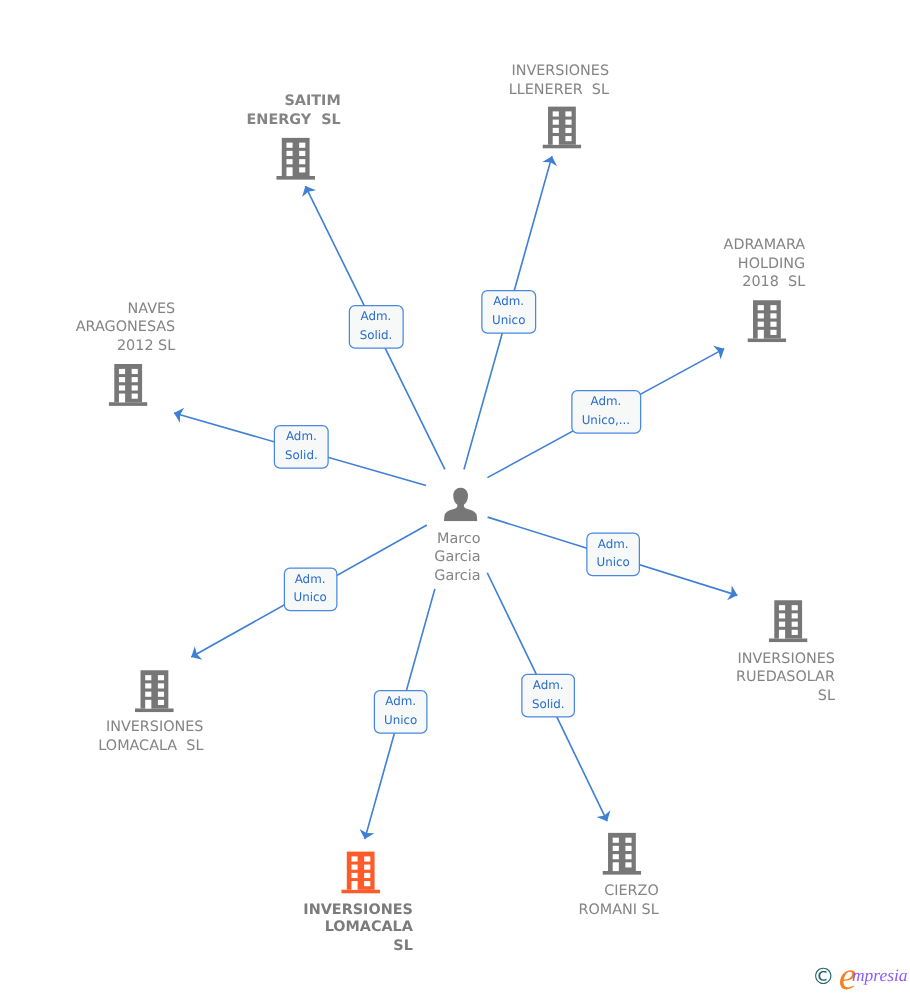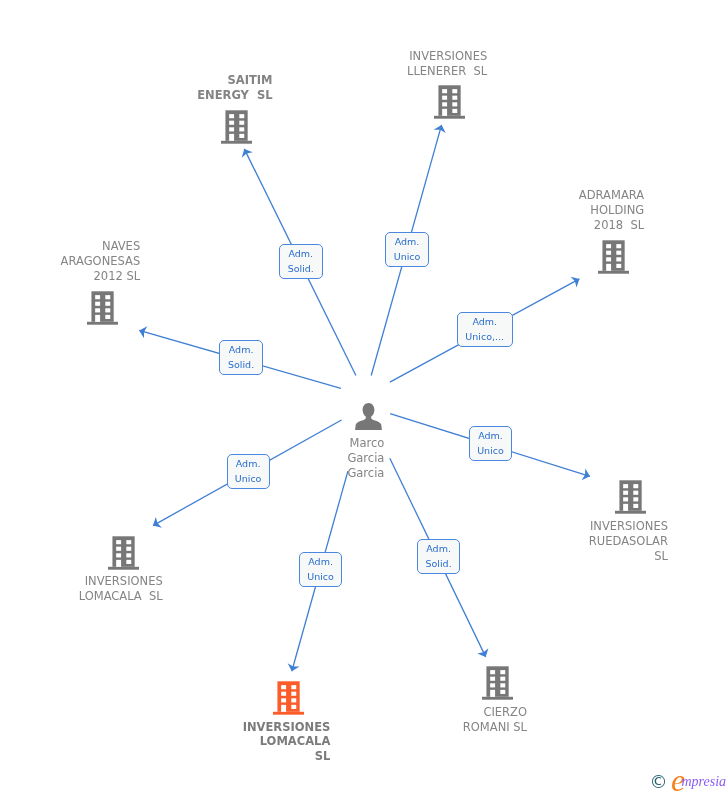--- a/index.html
+++ b/index.html
@@ -127,21 +127,21 @@
     <rect x="0" y="30.3" width="30.8" height="2.9" fill="#777777"></rect>
     <rect x="8.1" y="3.8" width="4.9" height="4.1" fill="#fff"></rect>
     <rect x="18.2" y="3.8" width="4.9" height="4.1" fill="#fff"></rect>
     <rect x="8.1" y="10.3" width="4.9" height="4.1" fill="#fff"></rect>
     <rect x="18.2" y="10.3" width="4.9" height="4.1" fill="#fff"></rect>
     <rect x="8.1" y="16.9" width="4.9" height="4.1" fill="#fff"></rect>
     <rect x="18.2" y="16.9" width="4.9" height="4.1" fill="#fff"></rect>
     <rect x="8.1" y="23.4" width="4.9" height="7.0" fill="#fff"></rect>
     <rect x="18.2" y="23.4" width="4.9" height="4.1" fill="#fff"></rect>
   </svg><div class="lbl" style="top: 38.5px; margin-left: -2.2px;"><div>CIERZO</div><div>ROMANI SL</div></div></div>
-      <div class="node" style="left: 355px; top: 403px; width: 27px; height: 27px;"><svg width="27" height="27" viewBox="0 0 27 27">
+      <div class="node" style="left: 355px; top: 390px; width: 27px; height: 27px;"><svg width="27" height="27" viewBox="0 0 27 27">
     <path fill="#777777" d="M13.5 0 C10.2 0 7.6 2.9 7.6 6.6 C7.6 9.9 9.0 12.6 10.9 13.8 L10.9 14.6 C10.9 15.7 9.9 16.7 7.9 17.2 C4.4 18.1 1.4 19.7 0.7 21.8 L0.1 27 L26.9 27 L26.3 21.8 C25.6 19.7 22.6 18.1 19.1 17.2 C17.1 16.7 16.1 15.7 16.1 14.6 L16.1 13.8 C18.0 12.6 19.4 9.9 19.4 6.6 C19.4 2.9 16.8 0 13.5 0 Z"></path>
   </svg><div class="lbl" style="top: 32.9px; margin-left: -2.6px;"><div>Marco</div><div>Garcia</div><div>Garcia</div></div></div>
     </div>
   <div id="elabels">
       <div class="edgelabel" style="left: 278.65px; top: 244.3px; width: 44.3px; height: 35px;"><div>Adm.</div><div>Solid.</div></div>
       <div class="edgelabel" style="left: 385px; top: 232.1px; width: 44px; height: 35px;"><div>Adm.</div><div>Unico</div></div>
       <div class="edgelabel" style="left: 456.5px; top: 311.5px; width: 56.4px; height: 35px;"><div>Adm.</div><div>Unico,...</div></div>
       <div class="edgelabel" style="left: 219.45px; top: 339.9px; width: 43.3px; height: 35px;"><div>Adm.</div><div>Solid.</div></div>
       <div class="edgelabel" style="left: 468.8px; top: 426.4px; width: 43.4px; height: 35px;"><div>Adm.</div><div>Unico</div></div>
       <div class="edgelabel" style="left: 226.55px; top: 454.1px; width: 43.1px; height: 35px;"><div>Adm.</div><div>Unico</div></div>

